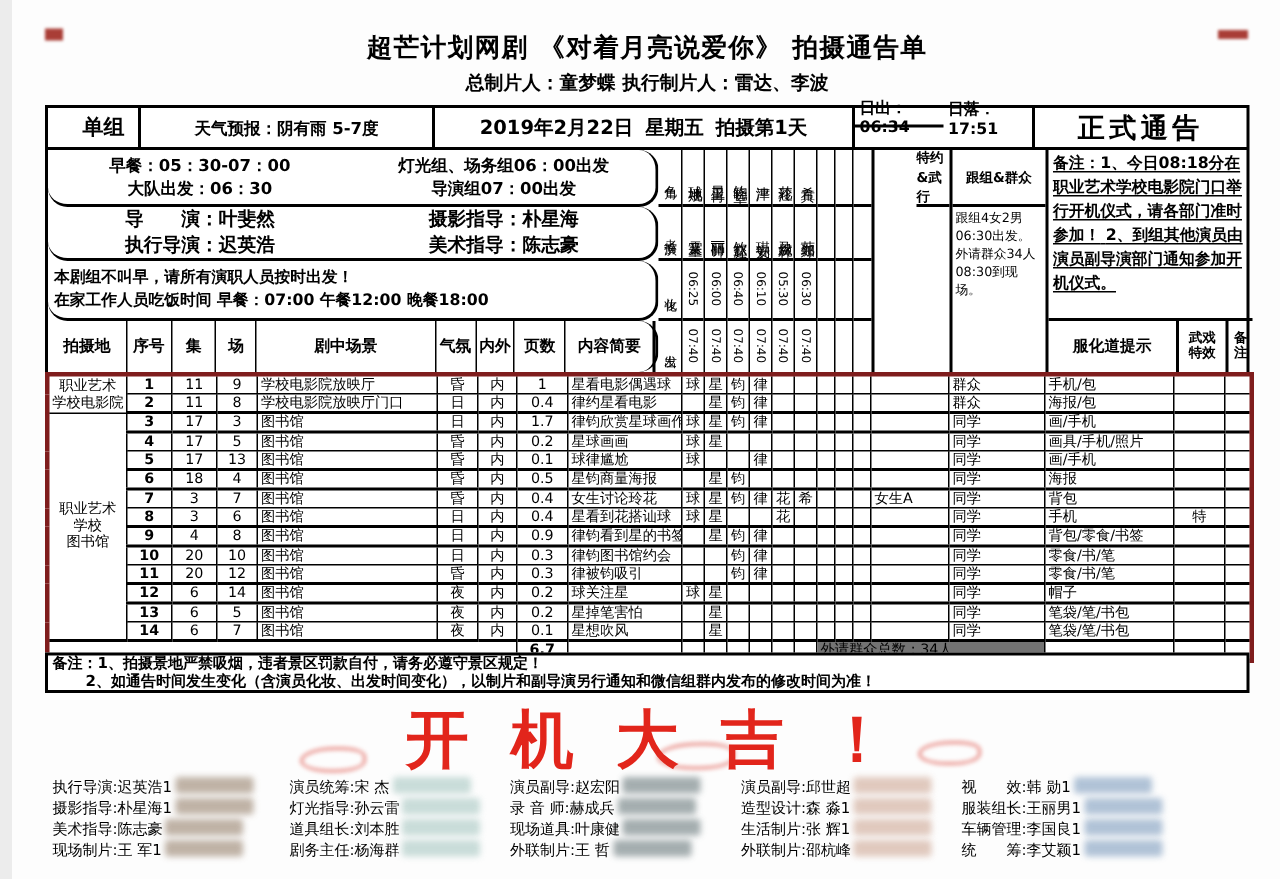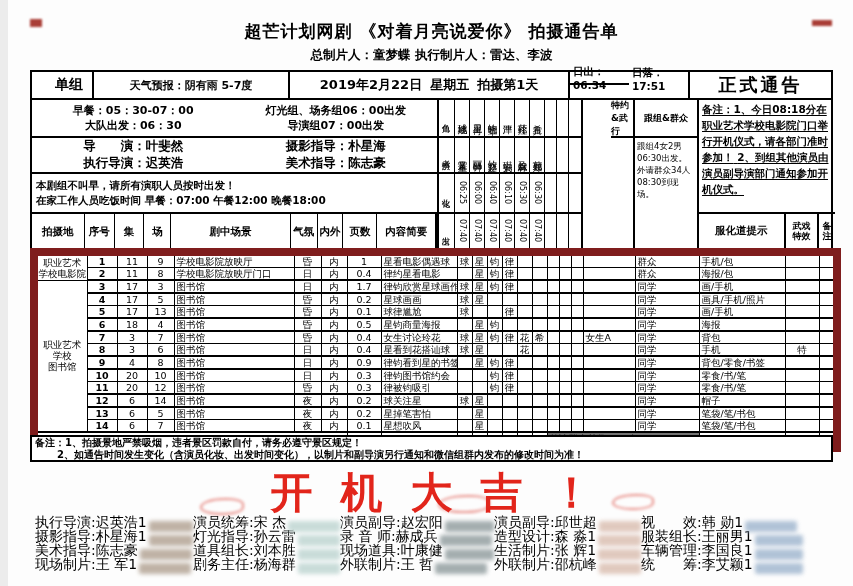--- a/index.html
+++ b/index.html
@@ -15,21 +15,21 @@
 .bgroup{width:62px;font-size:14px;font-weight:bold;padding-left:14px;}
 .bweather{width:196px;font-size:11px;font-weight:bold;}
 .bdate{width:280px;font-size:13px;font-weight:bold;gap:8px;}
 .bsun{width:120px;flex-direction:row;align-items:stretch!important;justify-content:stretch!important;}
 .bsun>div{height:50%;font-size:10.5px;font-weight:bold;padding-left:3px;display:flex;align-items:center;}
 .bsun>div:first-child{border-bottom:2px solid #000;}
 .bnotice{flex:1;font-size:18px;font-weight:bold;letter-spacing:3px;}
 
 .upper{left:30px;top:100px;width:803px;height:148px;display:flex;border-left:2px solid #000;border-right:2px solid #000;background:#fff;}
 .ul{width:407px;display:flex;flex-direction:column;}
-.ul>div{border-right:2px solid #000;}
+.ul>div{border-right:2px solid #000;border-radius:13px;}
 .ul-meals{height:38px;border-bottom:2px solid #000;display:flex;flex-direction:column;justify-content:center;font-size:11px;font-weight:bold;}
 .ul-meals .mrow{display:flex;}
 .ul-meals .mrow span{width:50%;text-align:center;}
 .ul-dirs{height:36px;border-bottom:2px solid #000;display:flex;flex-direction:column;justify-content:center;font-size:12.5px;font-weight:bold;}
 .ul-dirs .mrow{display:flex;}
 .ul-dirs .mrow span{width:50%;text-align:center;}
 .ul-wake{height:40px;border-bottom:2px solid #000;display:flex;flex-direction:column;justify-content:center;font-size:10.5px;font-weight:bold;padding-left:4px;line-height:15px;}
 .ul-heads{height:34px;display:flex;}
 .ul-heads>div{border-right:1px solid #000;display:flex;align-items:center;justify-content:center;font-size:10.5px;font-weight:bold;text-align:center;line-height:11px;}
 .ul-heads>div:last-child{border-right:2px solid #000;}
@@ -57,38 +57,38 @@
 .qzbody{flex:1;font-size:8.5px;line-height:12px;padding:2px 2px;}
 
 .ur{width:138px;border-left:2px solid #000;display:flex;flex-direction:column;}
 .ur-notes{height:114px;border-bottom:2px solid #000;padding:1px 3px;font-size:10.5px;font-weight:bold;line-height:16px;text-decoration:underline;text-underline-offset:2px;}
 .ur-heads{height:34px;display:flex;}
 .ur-heads>div{display:flex;align-items:center;justify-content:center;font-weight:bold;text-align:center;}
 .uh-costume{width:86px;font-size:10.5px;}
 .uh-stunt{width:34px;border-left:2px solid #000;font-size:9px;line-height:10px;}
 .uh-note{width:18px;border-left:2px solid #000;font-size:9px;line-height:10px;}
 
-table.sheet{position:absolute;left:30px;top:248px;width:803px;border-collapse:collapse;table-layout:fixed;background:#fff;border:8px solid #7f1d1d;}
+table.sheet{position:absolute;left:30px;top:248px;width:803px;border-collapse:collapse;table-layout:fixed;background:#fff;border:3px solid #7f1d1d;}
 table.sheet td{border:1px solid #000;height:11px;font-size:9.5px;line-height:11px;overflow:hidden;white-space:nowrap;}
 td.c{text-align:center;}
 td.l{text-align:left;padding-left:2px;}
 td.b2{border-right-width:2px;}
 tr.hb td{border-bottom-width:2px;}
 td.bold{font-weight:bold;font-size:10px;}
 td.loc{font-size:9.5px;line-height:11px;white-space:normal;}
 td.gray{background:#737373;font-size:9.5px;}
 
 .foot{left:30px;top:435px;width:803px;height:27px;border:2px solid #000;background:#fff;font-size:10px;font-weight:bold;line-height:12px;padding-left:3px;display:flex;flex-direction:column;justify-content:center;}
 .foot .f2{padding-left:22px;}
 
 .banner{left:30px;top:465px;width:803px;text-align:center;font-size:42px;font-weight:bold;color:#e2251b;letter-spacing:28px;text-indent:28px;}
 
 .credits{left:35px;top:518px;width:812px;display:flex;}
 .cr-col{display:flex;flex-direction:column;}
-.cr-line{display:flex;align-items:flex-end;height:14px;font-size:14px;white-space:nowrap;}
+.cr-line{display:flex;align-items:flex-start;height:14px;font-size:10px;white-space:nowrap;}
 .cr-blur{display:inline-block;width:52px;height:11px;margin-left:2px;border-radius:2px;filter:blur(2px);opacity:.8;}
 
 .rmark{background:#9b1c14;filter:blur(1px);opacity:.85;}
 .rscribble{border:2px solid #d8362a;border-radius:60% 40% 50% 50%;filter:blur(1.5px);opacity:.55;background:transparent;}
 </style>
 </head>
 <body>
 
 <div class="abs edge"></div>
 <div class="abs rmark" style="left:30px;top:19px;width:12px;height:8px;"></div>

